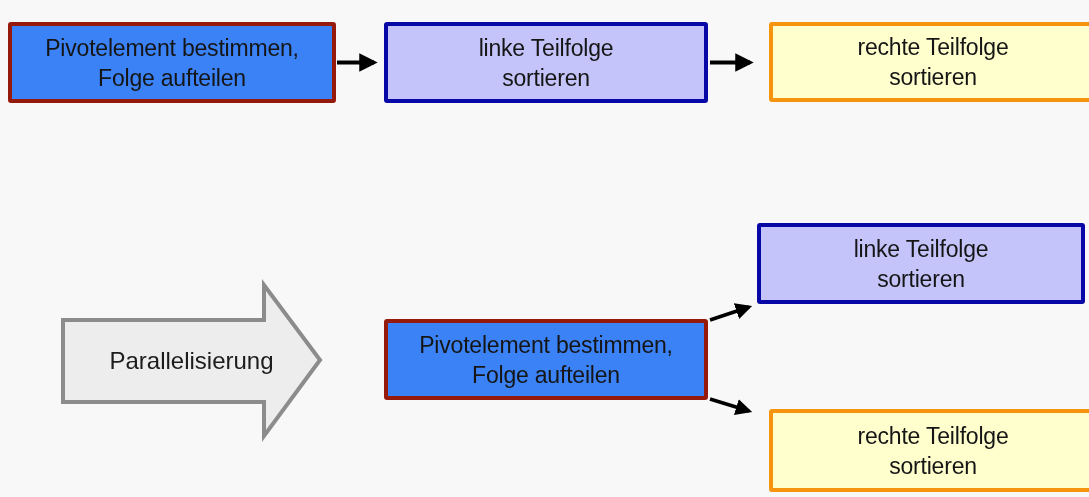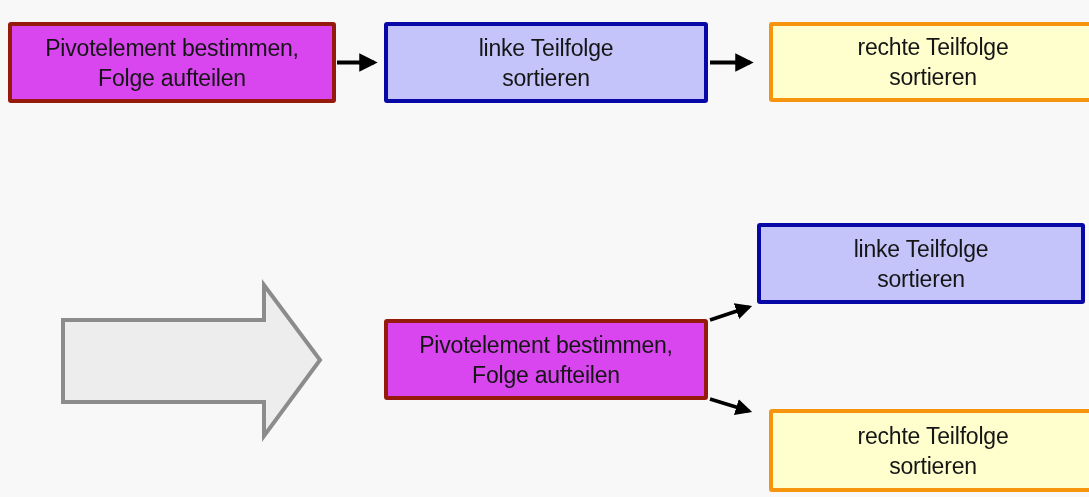--- a/index.html
+++ b/index.html
@@ -33,21 +33,21 @@
     flex-direction: column;
     justify-content: center;
     align-items: center;
     text-align: center;
     font-size: 23px;
     line-height: 30px;
     letter-spacing: -0.2px;
     color: #151515;
   }
   .box-pink {
-    background: #d946ef;
+    background: #3b82f6;
     border-color: #961a0c;
   }
   .box-blue {
     background: #c4c4fa;
     border-color: #0808a6;
     text-align: center;
   }
   .box-yellow {
     background: #ffffcd;
     border-color: #f6940e;
@@ -102,20 +102,21 @@
   <div class="box box-blue seq-left">
     <div>linke Teilfolge</div>
     <div>sortieren</div>
   </div>
 
   <div class="box box-yellow seq-right">
     <div>rechte Teilfolge</div>
     <div>sortieren</div>
   </div>
 
+  <div class="transform-label">Parallelisierung</div>
 
   <div class="box box-blue par-left">
     <div>linke Teilfolge</div>
     <div>sortieren</div>
   </div>
 
   <div class="box box-pink par-pivot">
     <div>Pivotelement bestimmen,</div>
     <div>Folge aufteilen</div>
   </div>

